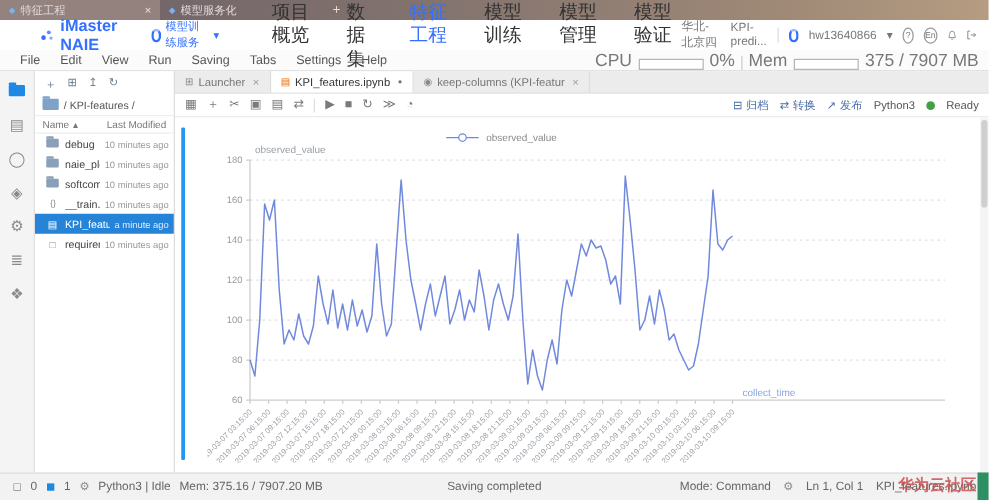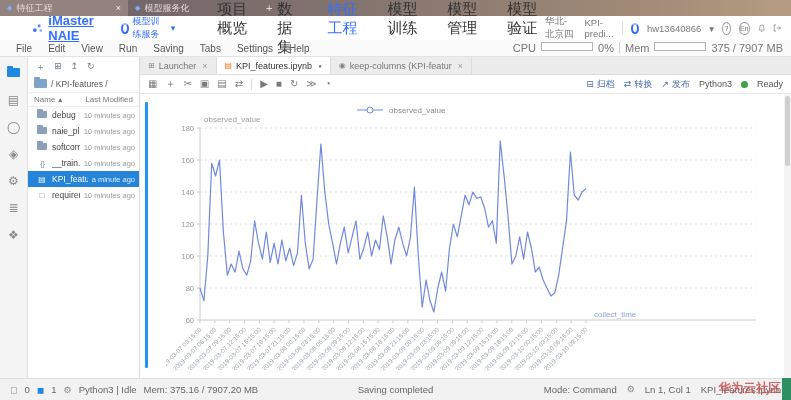--- a/index.html
+++ b/index.html
@@ -13,35 +13,35 @@
   .btab { display:flex; align-items:center; gap:4px; padding:0 7px; width:128px; }
   .btab.active { background:#93827e; }
   .btab .ticon { color:#7ab0f5; font-size:7px; }
   .btab .blabel { white-space:nowrap; overflow:hidden; }
   .btab .bclose { margin-left:auto; color:#efe7e7; }
   .newtab { display:flex; align-items:center; padding:0 10px; color:#e8ddcf; font-size:11px; }
 
   
   .app-header { height:24px; display:flex; align-items:center; padding:0 10px; background:#fff; }
   .logo { display:flex; align-items:center; gap:5px; margin-left:22px; }
-  .logo-text { color:#3370ff; font-weight:bold; font-size:13px;text-decoration:underline; }
+  .logo-text { color:#3370ff; font-weight:bold; font-size:13px; }
   .service-pill { margin-left:16px; color:#3370ff; font-size:9px; display:flex; align-items:center; gap:3px; }
   .hmenu { display:flex; gap:22px; margin-left:42px; font-size:15px; color:#333; }
   .hmenu .hitem.active { color:#3370ff; }
   .hright { margin-left:auto; display:flex; align-items:center; gap:8px; color:#777; font-size:9.5px; }
   .hdivider { width:1px; height:12px; background:#ddd; }
   .circle-icon { width:13px; height:13px; border:1px solid #9a9a9a; border-radius:50%;
     display:flex; align-items:center; justify-content:center; font-size:7px; color:#777; }
   .cloud-dot { width:11px; height:11px; border-radius:50%; border:2px solid #3370ff; border-top-color:#9ab8ff; }
 
   
   .menubar { height:17px; background:#fbfbfb; border-bottom:1px solid #e2e2e2;
     display:flex; align-items:center; padding:0 8px; font-size:10px; color:#555; }
   .mitem { padding:0 8px; }
-  .res { margin-left:auto; display:flex; align-items:flex-start; gap:5px; font-size:11px; color:#777; }
+  .res { margin-left:auto; display:flex; align-items:flex-end; gap:5px; font-size:14px; color:#777; }
   .bar { width:52px; height:9px; border:1px solid #b5b5b5; background:#fff; }
   .bar .fill { height:100%; background:#3dbd7d; }
   .res .vline { width:1px; height:11px; background:#ccc; }
 
   
   .main { display:flex; height:321px; }
   .rail { width:28px; background:#f4f4f4; border-right:1px solid #e0e0e0;
     display:flex; flex-direction:column; align-items:center; padding-top:10px; gap:15px; }
   .ric { color:#8a8a8a; font-size:12px; line-height:1; }
   .ric.active { color:#1e88e5; }

